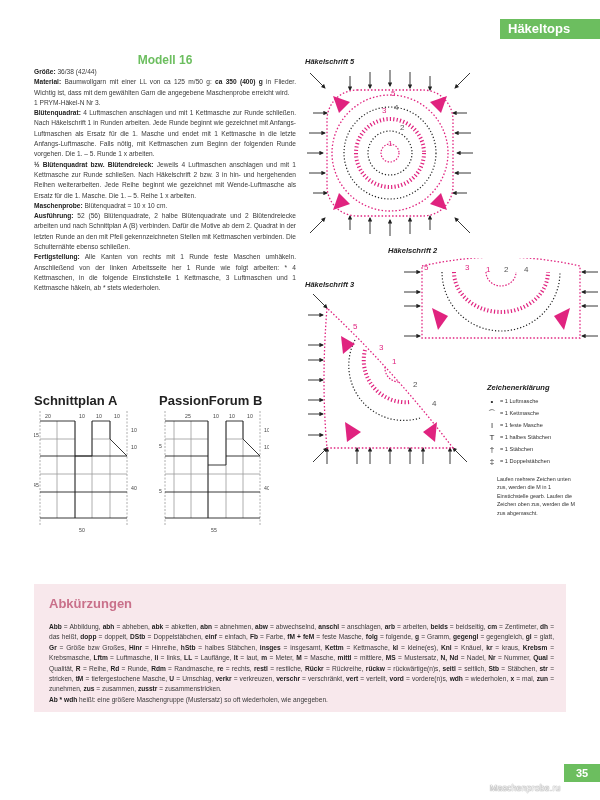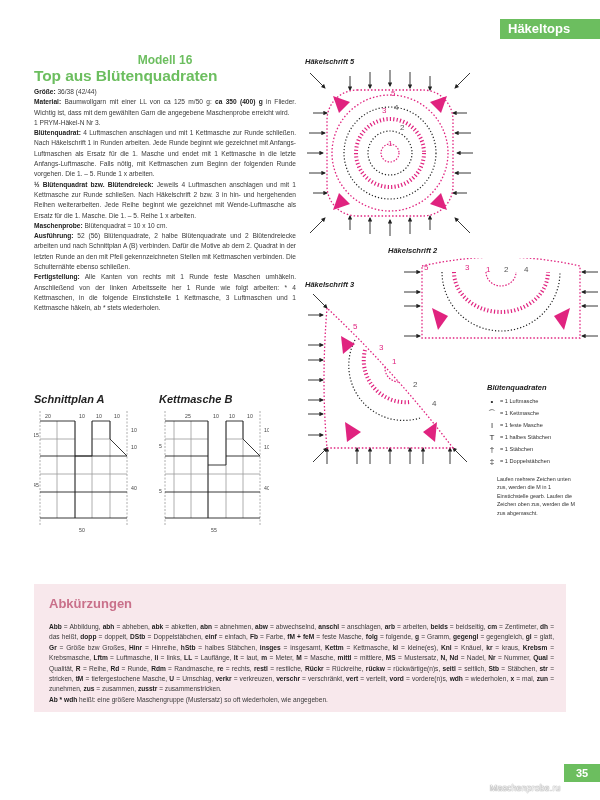--- a/index.html
+++ b/index.html
@@ -7,21 +7,21 @@
   body { position: relative; font-family: "Liberation Sans", sans-serif; color: #333; }
 
   .section-tab { position: absolute; left: 500px; top: 19px; width: 116px; height: 20px; background: #6cbe5f; color: #fff; font-weight: bold; font-size: 13px; line-height: 20px; padding-left: 8px; }
 
   .left-col { position: absolute; left: 34px; top: 54px; width: 262px; }
   .model-no { color: #6cbe5f; font-weight: bold; font-size: 12px; line-height: 13px; text-align: center; }
   .title { color: #6cbe5f; font-weight: bold; font-size: 15.5px; line-height: 18px; margin-bottom: 2px; letter-spacing: -0.1px; }
   .para { font-family: "Liberation Sans", sans-serif; font-size: 6.6px; line-height: 10.3px; color: #3a3a3a; text-align: justify; }
   .para b { color: #222; }
 
-  .plan-title { position: absolute; font-style: italic; font-weight: bold; font-size: 11px; color: #222; }
+  .plan-title { position: absolute; font-weight: bold; font-size: 13px; color: #222; }
   svg text { font-family: "Liberation Sans", sans-serif; }
 
   .chart-label { position: absolute; font-style: italic; font-weight: bold; font-size: 7.5px; color: #222; }
 
   .legend { position: absolute; left: 487px; top: 383px; width: 112px; }
   .legend-title { font-style: italic; font-weight: bold; font-size: 7.5px; color: #222; margin-bottom: 3px; }
   .legend-row { display: flex; align-items: center; height: 12px; font-size: 5.6px; color: #333; }
   .legend-sym { width: 10px; text-align: center; font-size: 8px; color: #222; margin-right: 3px; }
   .legend-note { margin-top: 8px; font-size: 5.4px; line-height: 8.4px; color: #333; width: 80px; margin-left: 10px; }
 
@@ -33,21 +33,20 @@
   .page-no { position: absolute; left: 564px; top: 764px; width: 36px; height: 18px; background: #6cbe5f; color: #fff; font-weight: bold; font-size: 11px; line-height: 18px; text-align: center; }
   .watermark { position: absolute; left: 490px; top: 783px; font-size: 8.5px; color: #fff; letter-spacing: 0.3px; text-shadow: 0 0 1px #777, 0 0 1px #777; }
 </style>
 </head>
 <body>
 
 <div class="section-tab">Häkeltops</div>
 
 <div class="left-col">
   <div class="model-no">Modell 16</div>
-  <div class="title">Top aus Blütenquadraten</div>
   <div class="para" id="instr">
       <div><b>Größe:</b> 36/38 (42/44)</div>
       <div><b>Material:</b> Baumwollgarn mit einer LL von ca 125 m/50 g: <b>ca 350 (400) g</b> in Flieder. Wichtig ist, dass mit dem gewählten Garn die angegebene Maschenprobe erreicht wird.</div>
       <div>1 PRYM-Häkel-N Nr 3.</div>
       <div><b>Blütenquadrat:</b> 4 Luftmaschen anschlagen und mit 1 Kettmasche zur Runde schließen. Nach Häkelschrift 1 in Runden arbeiten. Jede Runde beginnt wie gezeichnet mit Anfangs-Luftmaschen als Ersatz für die 1. Masche und endet mit 1 Kettmasche in die letzte Anfangs-Luftmasche. Falls nötig, mit Kettmaschen zum Beginn der folgenden Runde vorgehen. Die 1. – 5. Runde 1 x arbeiten.</div>
       <div><b>½ Blütenquadrat bzw. Blütendreieck:</b> Jeweils 4 Luftmaschen anschlagen und mit 1 Kettmasche zur Runde schließen. Nach Häkelschrift 2 bzw. 3 in hin- und hergehenden Reihen weiterarbeiten. Jede Reihe beginnt wie gezeichnet mit Wende-Luftmasche als Ersatz für die 1. Masche. Die 1. – 5. Reihe 1 x arbeiten.</div>
       <div><b>Maschenprobe:</b> Blütenquadrat = 10 x 10 cm.</div>
       <div><b>Ausführung:</b> 52 (56) Blütenquadrate, 2 halbe Blütenquadrate und 2 Blütendreiecke arbeiten und nach Schnittplan A (B) verbinden. Dafür die Motive ab dem 2. Quadrat in der letzten Runde an den mit Pfeil gekennzeichneten Stellen mit Kettmaschen verbinden. Die Schulternähte ebenso schließen.</div>
       <div><b>Fertigstellung:</b> Alle Kanten von rechts mit 1 Runde feste Maschen umhäkeln. Anschließend von der linken Arbeitsseite her 1 Runde wie folgt arbeiten: * 4 Kettmaschen, in die folgende Einstichstelle 1 Kettmasche, 3 Luftmaschen und 1 Kettmasche häkeln, ab * stets wiederholen.</div>
     </div>
@@ -80,21 +79,21 @@
     <text x="80" y="10">10</text>
     <text x="-1" y="29">15</text>
     <text x="-1" y="79">45</text>
     <text x="97" y="24">10</text>
     <text x="97" y="41">10</text>
     <text x="97" y="82">40</text>
     <text x="45" y="124">50</text>
   </g>
 </svg>
 
-<div class="plan-title" style="left:159px;top:393px;">Kettmasche B</div>
+<div class="plan-title" style="left:159px;top:393px;">PassionForum B</div>
 <svg style="position:absolute;left:159px;top:408px;" width="110" height="128" viewBox="0 0 110 128">
   <g stroke="#999" stroke-width="0.8" fill="none">
     <line x1="6" y1="3" x2="6" y2="117" stroke-dasharray="2,1.5"></line>
     <line x1="101" y1="3" x2="101" y2="117" stroke-dasharray="2,1.5"></line>
     <line x1="15" y1="13" x2="15" y2="110"></line>
     <line x1="32" y1="13" x2="32" y2="110"></line>
     <line x1="49" y1="13" x2="49" y2="110"></line>
     <line x1="67" y1="13" x2="67" y2="110"></line>
     <line x1="84" y1="13" x2="84" y2="110"></line>
     <line x1="6" y1="31" x2="49" y2="31"></line>
@@ -263,21 +262,21 @@
   <g font-size="8" fill="#555">
     <text x="48" y="37" fill="#e0237f">5</text>
     <text x="74" y="58" fill="#e0237f">3</text>
     <text x="87" y="72" fill="#e0237f">1</text>
     <text x="108" y="95">2</text>
     <text x="127" y="114">4</text>
   </g>
 </svg>
 
 <div class="legend">
-  <div class="legend-title">Blütenquadraten</div>
+  <div class="legend-title">Zeichenerklärung</div>
   <div id="legend-rows">
       <div class="legend-row">
         <span class="legend-sym">•</span>
         <span>= 1 Luftmasche</span>
       </div>
       <div class="legend-row">
         <span class="legend-sym">⌒</span>
         <span>= 1 Kettmasche</span>
       </div>
       <div class="legend-row">

